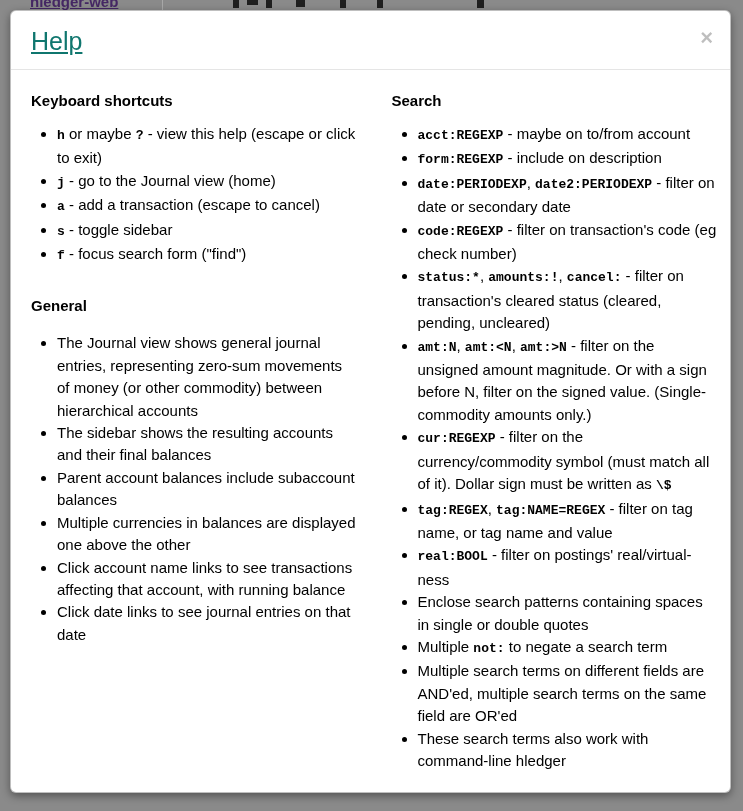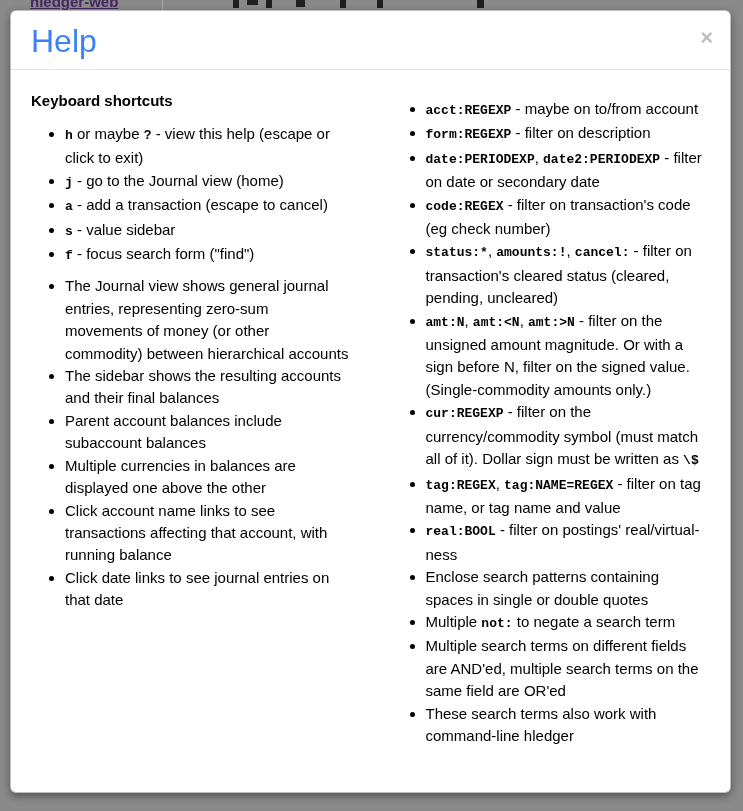--- a/index.html
+++ b/index.html
@@ -26,32 +26,32 @@
   .frag7{left:477px;height:8px;width:7px;}
 
   
   .modal{
     position:absolute;left:10px;top:10px;width:721px;height:783px;
     background:#ffffff;border:1px solid rgba(0,0,0,0.25);border-radius:6px;
     box-shadow:0 3px 9px rgba(0,0,0,0.4);
     box-sizing:border-box;overflow:hidden;
   }
   .modal-header{position:relative;padding:15px 20px 13px;border-bottom:1px solid #e5e5e5;}
-  .modal-title{font-size:32px;line-height:30px;color:#3b82f6;}
+  .modal-title{font-size:25px;line-height:30px;color:#0f766e;text-decoration:underline;}
   .close{
     position:absolute;top:16px;right:17px;
     background:none;border:none;padding:0;cursor:pointer;
     font-family:"Liberation Sans",sans-serif;
     font-size:22px;font-weight:bold;line-height:1;color:#000;opacity:0.25;
   }
   .modal-body{display:flex;gap:34px;padding:20px 12px 0 20px;}
   .col{flex:1;min-width:0;}
   .section-heading{font-size:15px;font-weight:bold;color:#000;margin:2px 0 14px;}
   .section-heading.mt{margin-top:30px;margin-bottom:18px;}
-  ul.help-list{margin:8px;padding:0 0 0 26px;list-style:disc;}
+  ul.help-list{margin:0;padding:0 0 0 26px;list-style:disc;}
   ul.help-list li{font-size:15px;line-height:22.4px;color:#000;}
   code{
     font-family:"Liberation Mono","DejaVu Sans Mono",monospace;
     font-weight:bold;font-size:13px;color:#000;
   }
 </style>
 </head>
 <body>
 
 <div class="bg-strip">
@@ -71,38 +71,40 @@
     <button class="close">×</button>
     <div class="modal-title">Help</div>
   </div>
   <div class="modal-body">
     <div class="col">
       <div class="section-heading">Keyboard shortcuts</div>
       <ul class="help-list">
           <li><code>h</code><span> or maybe </span><code>?</code><span> - view this help (escape or click to exit)</span></li>
           <li><code>j</code><span> - go to the Journal view (home)</span></li>
           <li><code>a</code><span> - add a transaction (escape to cancel)</span></li>
-          <li><code>s</code><span> - value sidebar</span></li>
+          <li><code>s</code><span> - toggle sidebar</span></li>
           <li><code>f</code><span> - focus search form ("find")</span></li>
         </ul>
+      <div class="section-heading mt">General</div>
       <ul class="help-list">
           <li><span>The Journal view shows general journal entries, representing zero-sum movements of money (or other commodity) between hierarchical accounts</span></li>
           <li><span>The sidebar shows the resulting accounts and their final balances</span></li>
           <li><span>Parent account balances include subaccount balances</span></li>
           <li><span>Multiple currencies in balances are displayed one above the other</span></li>
           <li><span>Click account name links to see transactions affecting that account, with running balance</span></li>
           <li><span>Click date links to see journal entries on that date</span></li>
         </ul>
     </div>
     <div class="col">
+      <div class="section-heading">Search</div>
       <ul class="help-list">
           <li><code>acct:REGEXP</code><span> - maybe on to/from account</span></li>
-          <li><code>form:REGEXP</code><span> - filter on description</span></li>
+          <li><code>form:REGEXP</code><span> - include on description</span></li>
           <li><code>date:PERIODEXP</code><span>, </span><code>date2:PERIODEXP</code><span> - filter on date or secondary date</span></li>
-          <li><code>code:REGEX</code><span> - filter on transaction's code (eg check number)</span></li>
+          <li><code>code:REGEXP</code><span> - filter on transaction's code (eg check number)</span></li>
           <li><code>status:*</code><span>, </span><code>amounts:!</code><span>, </span><code>cancel:</code><span> - filter on transaction's cleared status (cleared, pending, uncleared)</span></li>
           <li><code>amt:N</code><span>, </span><code>amt:&lt;N</code><span>, </span><code>amt:&gt;N</code><span> - filter on the unsigned amount magnitude. Or with a sign before N, filter on the signed value. (Single-commodity amounts only.)</span></li>
           <li><code>cur:REGEXP</code><span> - filter on the currency/commodity symbol (must match all of it). Dollar sign must be written as </span><code>\$</code></li>
           <li><code>tag:REGEX</code><span>, </span><code>tag:NAME=REGEX</code><span> - filter on tag name, or tag name and value</span></li>
           <li><code>real:BOOL</code><span> - filter on postings' real/virtual-ness</span></li>
           <li><span>Enclose search patterns containing spaces in single or double quotes</span></li>
           <li><span>Multiple </span><code>not:</code><span> to negate a search term</span></li>
           <li><span>Multiple search terms on different fields are AND'ed, multiple search terms on the same field are OR'ed</span></li>
           <li><span>These search terms also work with command-line hledger</span></li>
         </ul>

